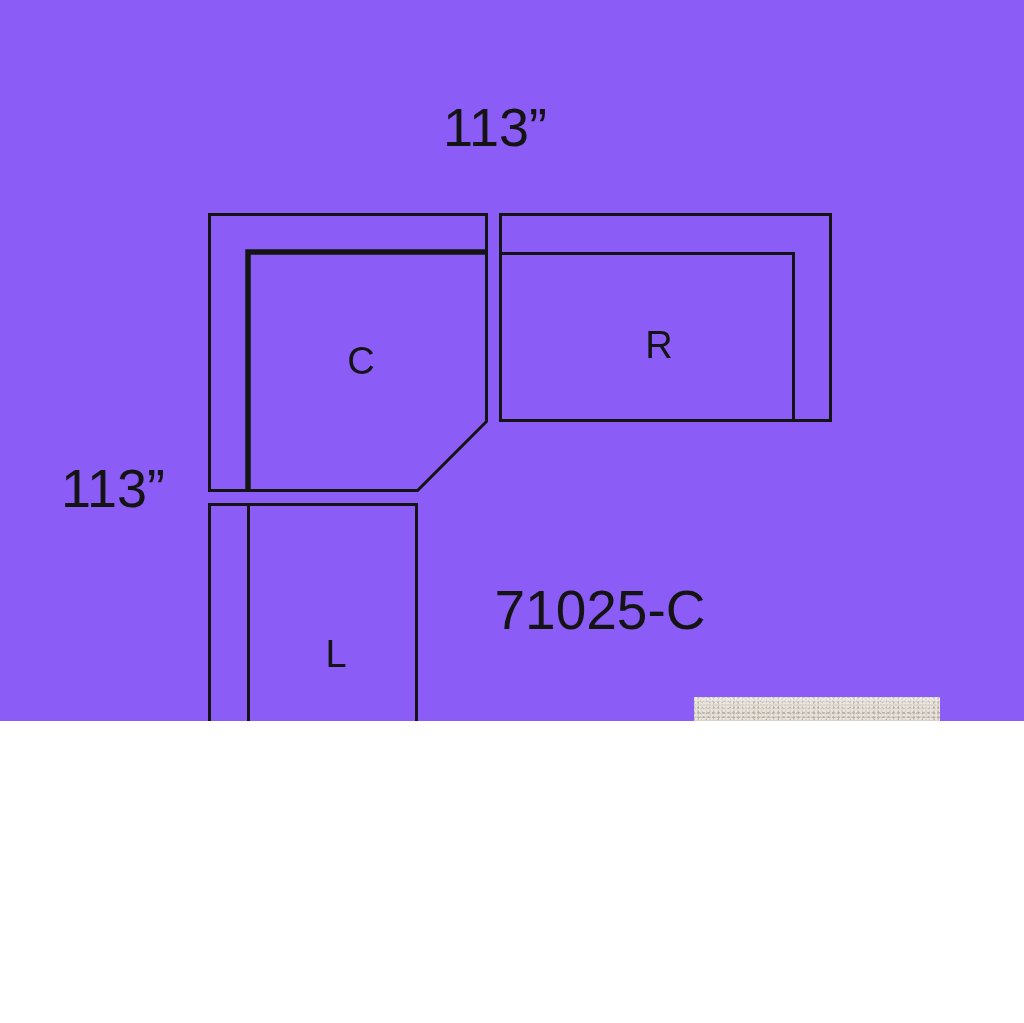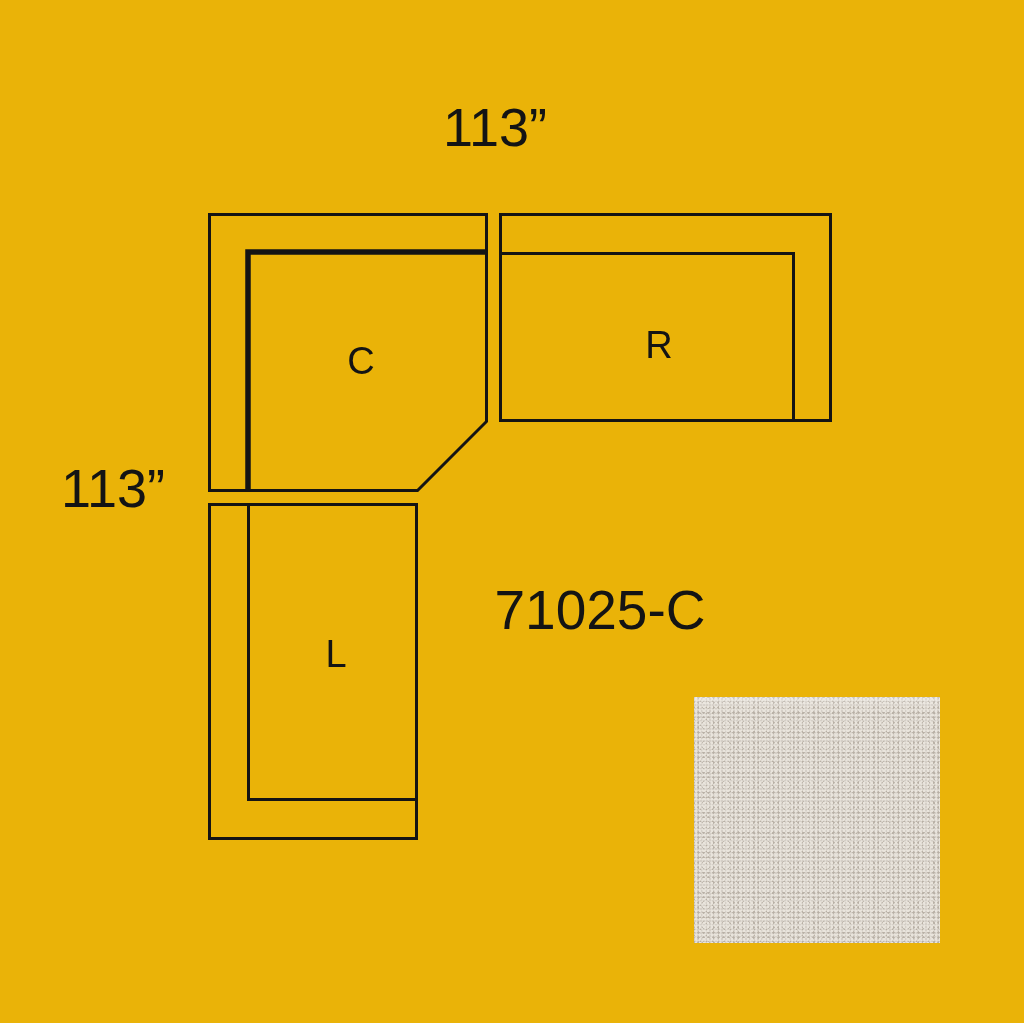--- a/index.html
+++ b/index.html
@@ -3,22 +3,22 @@
 <meta charset="utf-8">
 <style>
   html, body {
     margin: 0;
     padding: 0;
     background: #ffffff;
   }
   .page {
     position: relative;
     width: 1024px;
-    height: 1023px;
-    background: #eab308;
+    height: 721px;
+    background: #8b5cf6;
     overflow: hidden;
     font-family: "Liberation Sans", sans-serif;
   }
   svg.diagram {
     position: absolute;
     left: 0;
     top: 0;
   }
   .outline {
     fill: none;

